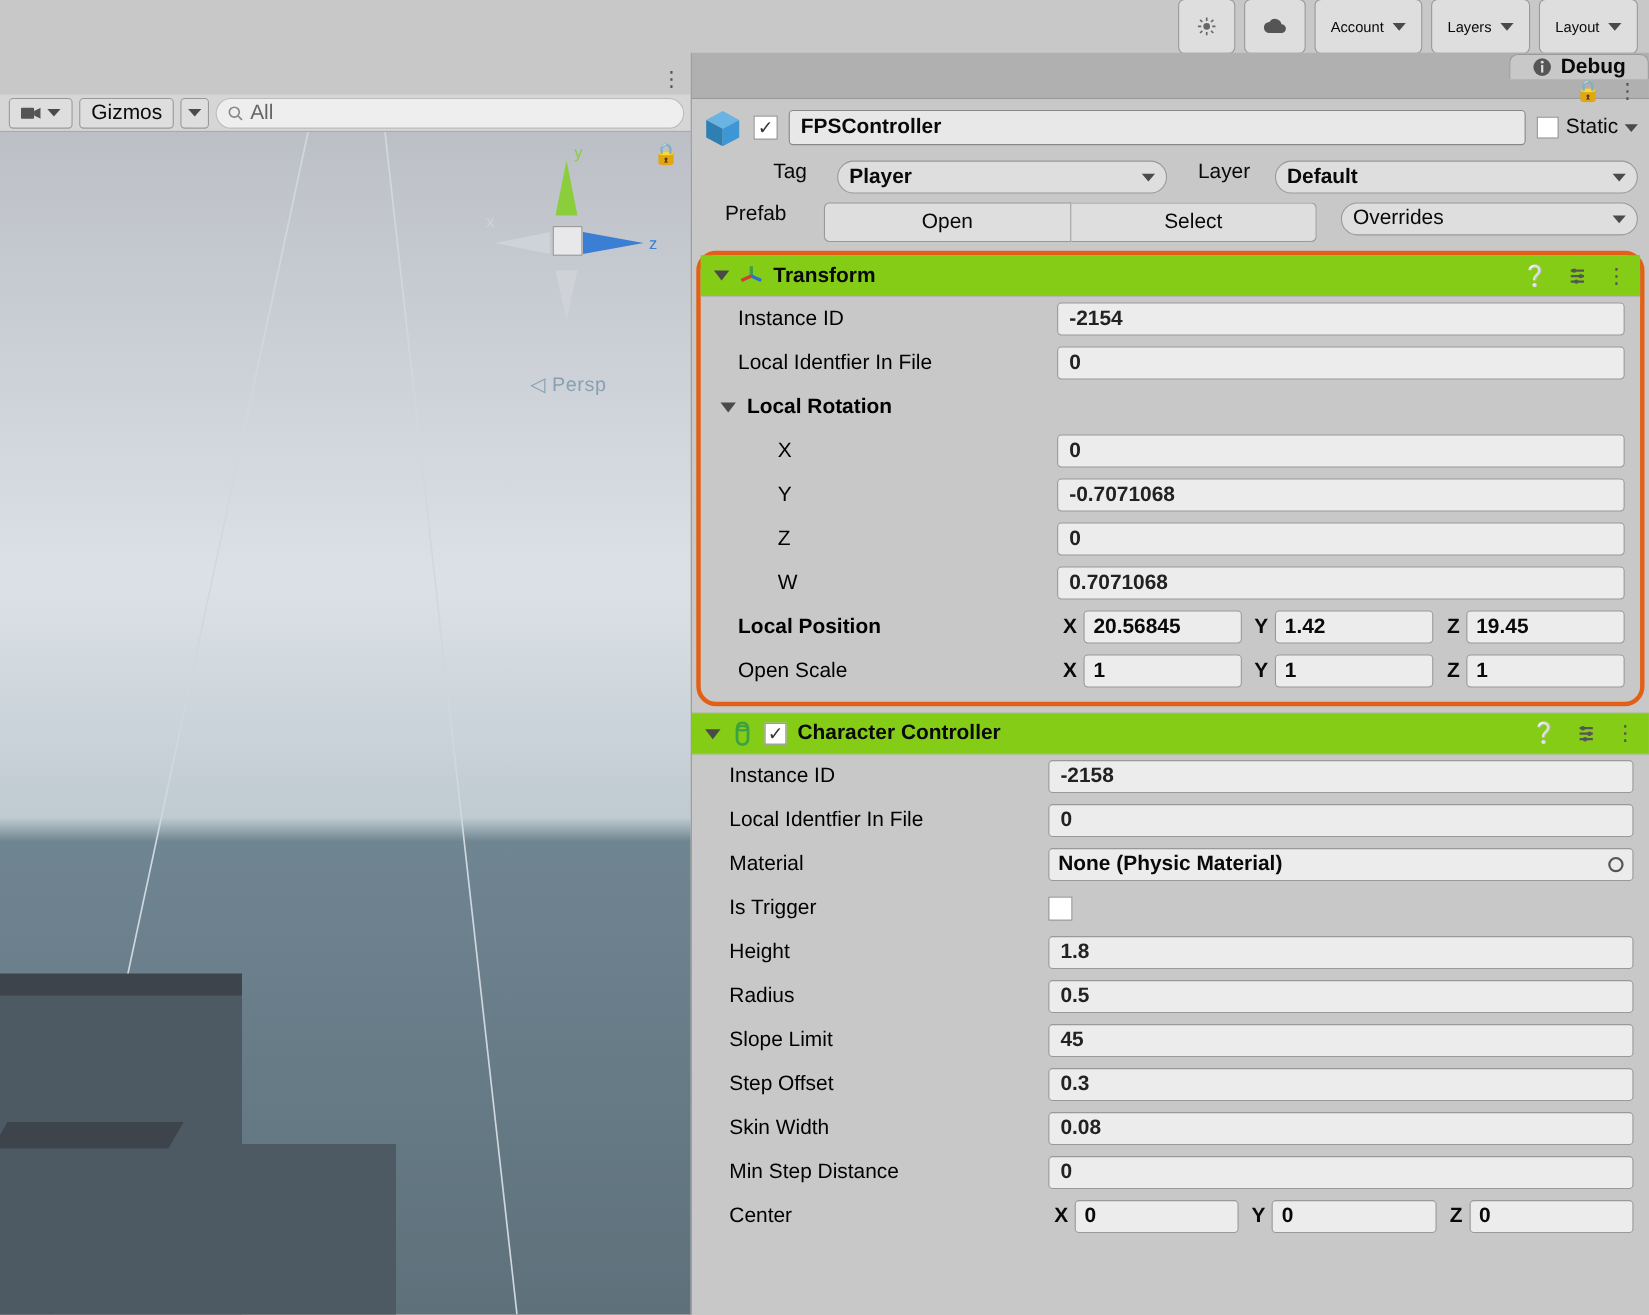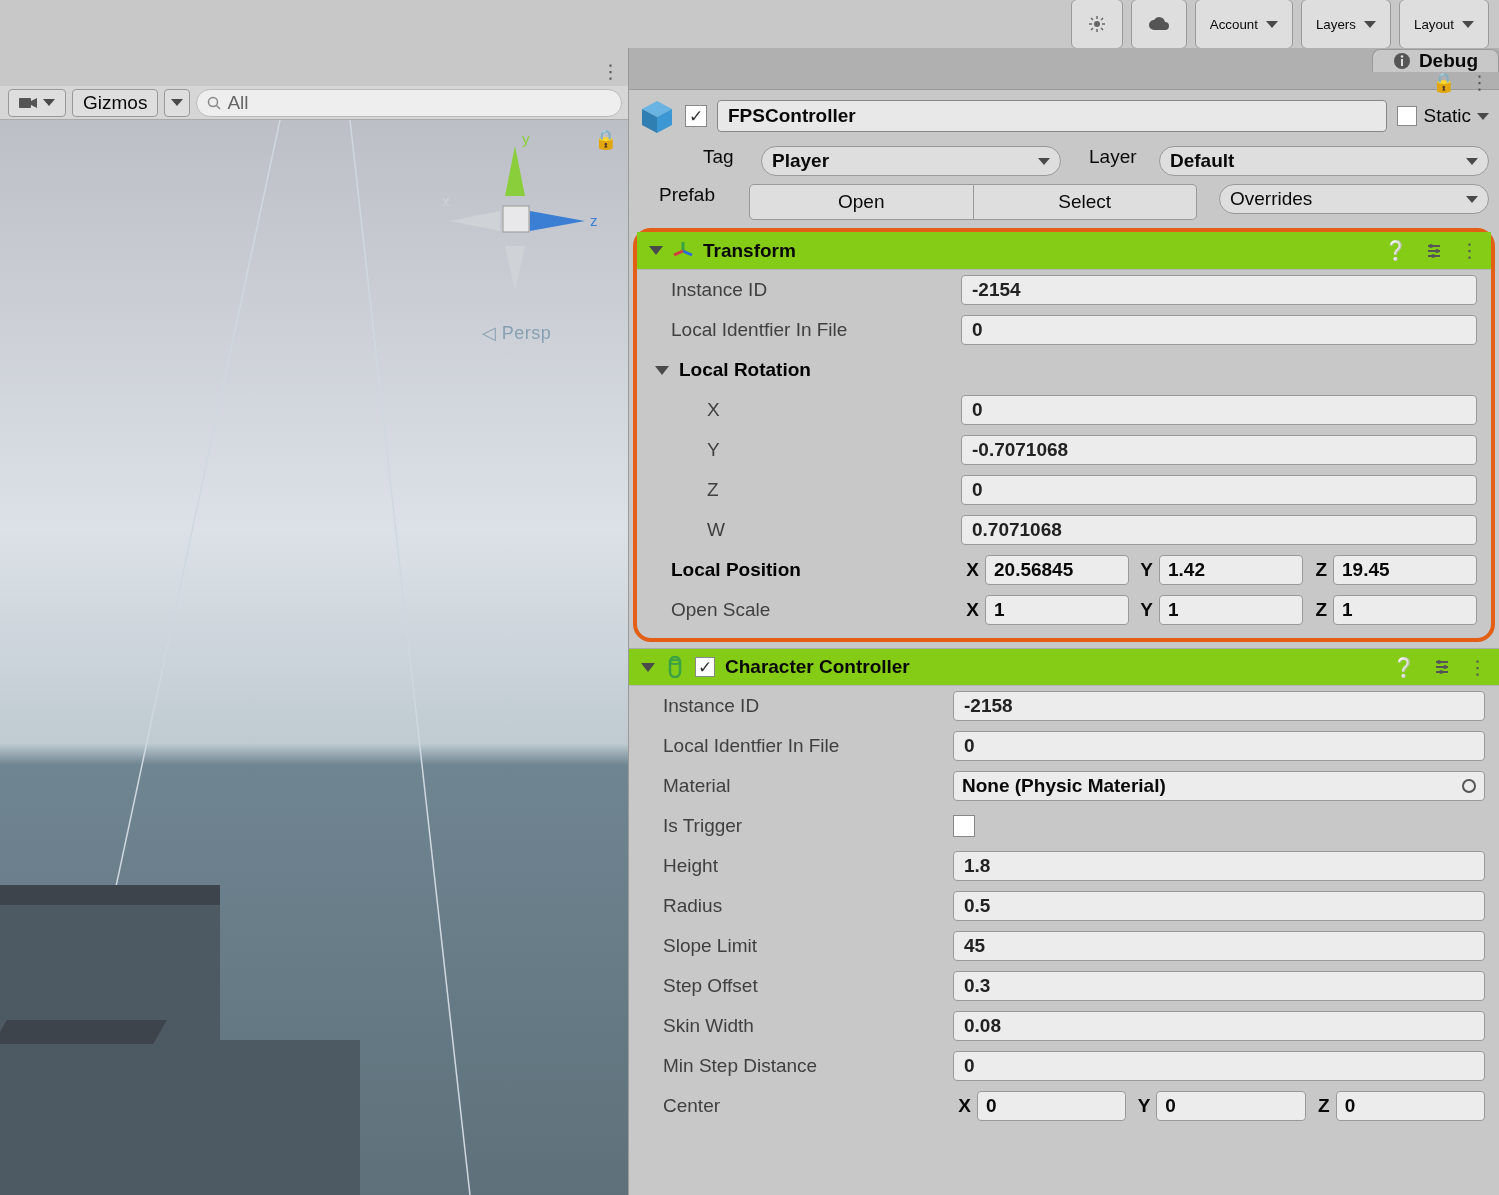--- a/index.html
+++ b/index.html
@@ -49,21 +49,21 @@
 .comp-header .title { font-weight: 700; }
 .comp-header .icons-right { margin-left: auto; display: flex; gap: 18px; color: #555; align-items: center; }
 .foldout { width: 0; height: 0; border-left: 7px solid transparent; border-right: 7px solid transparent; border-top: 9px solid #4a4a4a; }
 
 
 .highlight { border: 4px solid #e25f15; border-radius: 18px; margin: 4px 4px 6px 4px; padding-bottom: 8px; }
 
 
 .prop { display: flex; align-items: center; height: 40px; padding: 0 14px 0 34px; }
 .prop.sub { padding-left: 70px; }
-.prop .plabel { width: 290px; color: #404040; }
+.prop .plabel { width: 290px; color: #000000; }
 .prop .plabel.bold { font-weight: 700; color: #000; }
 .text-input { flex: 1; height: 30px; border: 1px solid #999; border-radius: 4px; background: #ececec; padding: 0 10px; display: flex; align-items: center; font-weight: 700; color: #222; }
 .axis-group { flex: 1; display: flex; gap: 6px; align-items:center; }
 .axlbl { font-weight: 700; width: 18px; text-align: right; }
 .ax-input { flex: 1; height: 30px; border: 1px solid #999; border-radius: 4px; background: #ececec; padding: 0 8px; display: flex; align-items: center; font-weight: 700; }
 .obj-field { flex: 1; height: 30px; border: 1px solid #999; border-radius: 4px; background: #ececec; padding: 0 8px; display: flex; align-items: center; justify-content: space-between; font-weight: 600;}
 .target-dot { width: 14px; height: 14px; border: 2px solid #555; border-radius: 50%; position: relative; }
 .target-dot::before { content:""; position:absolute; inset:-6px; border:1px solid transparent;}
 .small-icn { color:#555;}
 
@@ -140,21 +140,21 @@
   <svg width="170" height="200" style="position:absolute; left:430px; top:6px;">
     <polygon points="75,70 95,70 85,20" fill="#8ace3b"></polygon>
     <polygon points="70,85 70,105 20,95" fill="#cfd3d8"></polygon>
     <polygon points="100,85 100,105 155,95" fill="#3b7fd4"></polygon>
     <polygon points="75,120 95,120 85,165" fill="#cfd3d8"></polygon>
     <rect x="73" y="80" width="26" height="26" fill="#e8e8ea" stroke="#999"></rect>
     <text x="92" y="18" fill="#8ace3b" font-size="15">y</text>
     <text x="160" y="100" fill="#3b7fd4" font-size="15">z</text>
     <text x="12" y="80" fill="#cfd3d8" font-size="15">x</text>
   </svg>
-  <div class="persp" style="left:482px; top:202px;">◁ <span>Persp</span></div>
+  <div class="persp" style="left:482px; top:218px;">◁ <span>Persp</span></div>
 
   <svg width="628" height="1075" style="position:absolute; left:0; top:0; pointer-events:none;">
     <line x1="280" y1="0" x2="50" y2="1075" stroke="#d0d8df" stroke-width="1.5"></line>
     <line x1="350" y1="0" x2="470" y2="1075" stroke="#d0d8df" stroke-width="1.5"></line>
   </svg>
 
   <div class="cube-dark" style="left:0; top:780px; width:220px; height:295px;"></div>
   <div class="cube-top" style="left:0; top:765px; width:220px; height:20px;"></div>
   <div class="cube-dark" style="left:0; top:920px; width:360px; height:160px;"></div>
   <div class="cube-top" style="left:200; top:900px; width:160px; height:24px; transform:skewX(-30deg)"></div>

